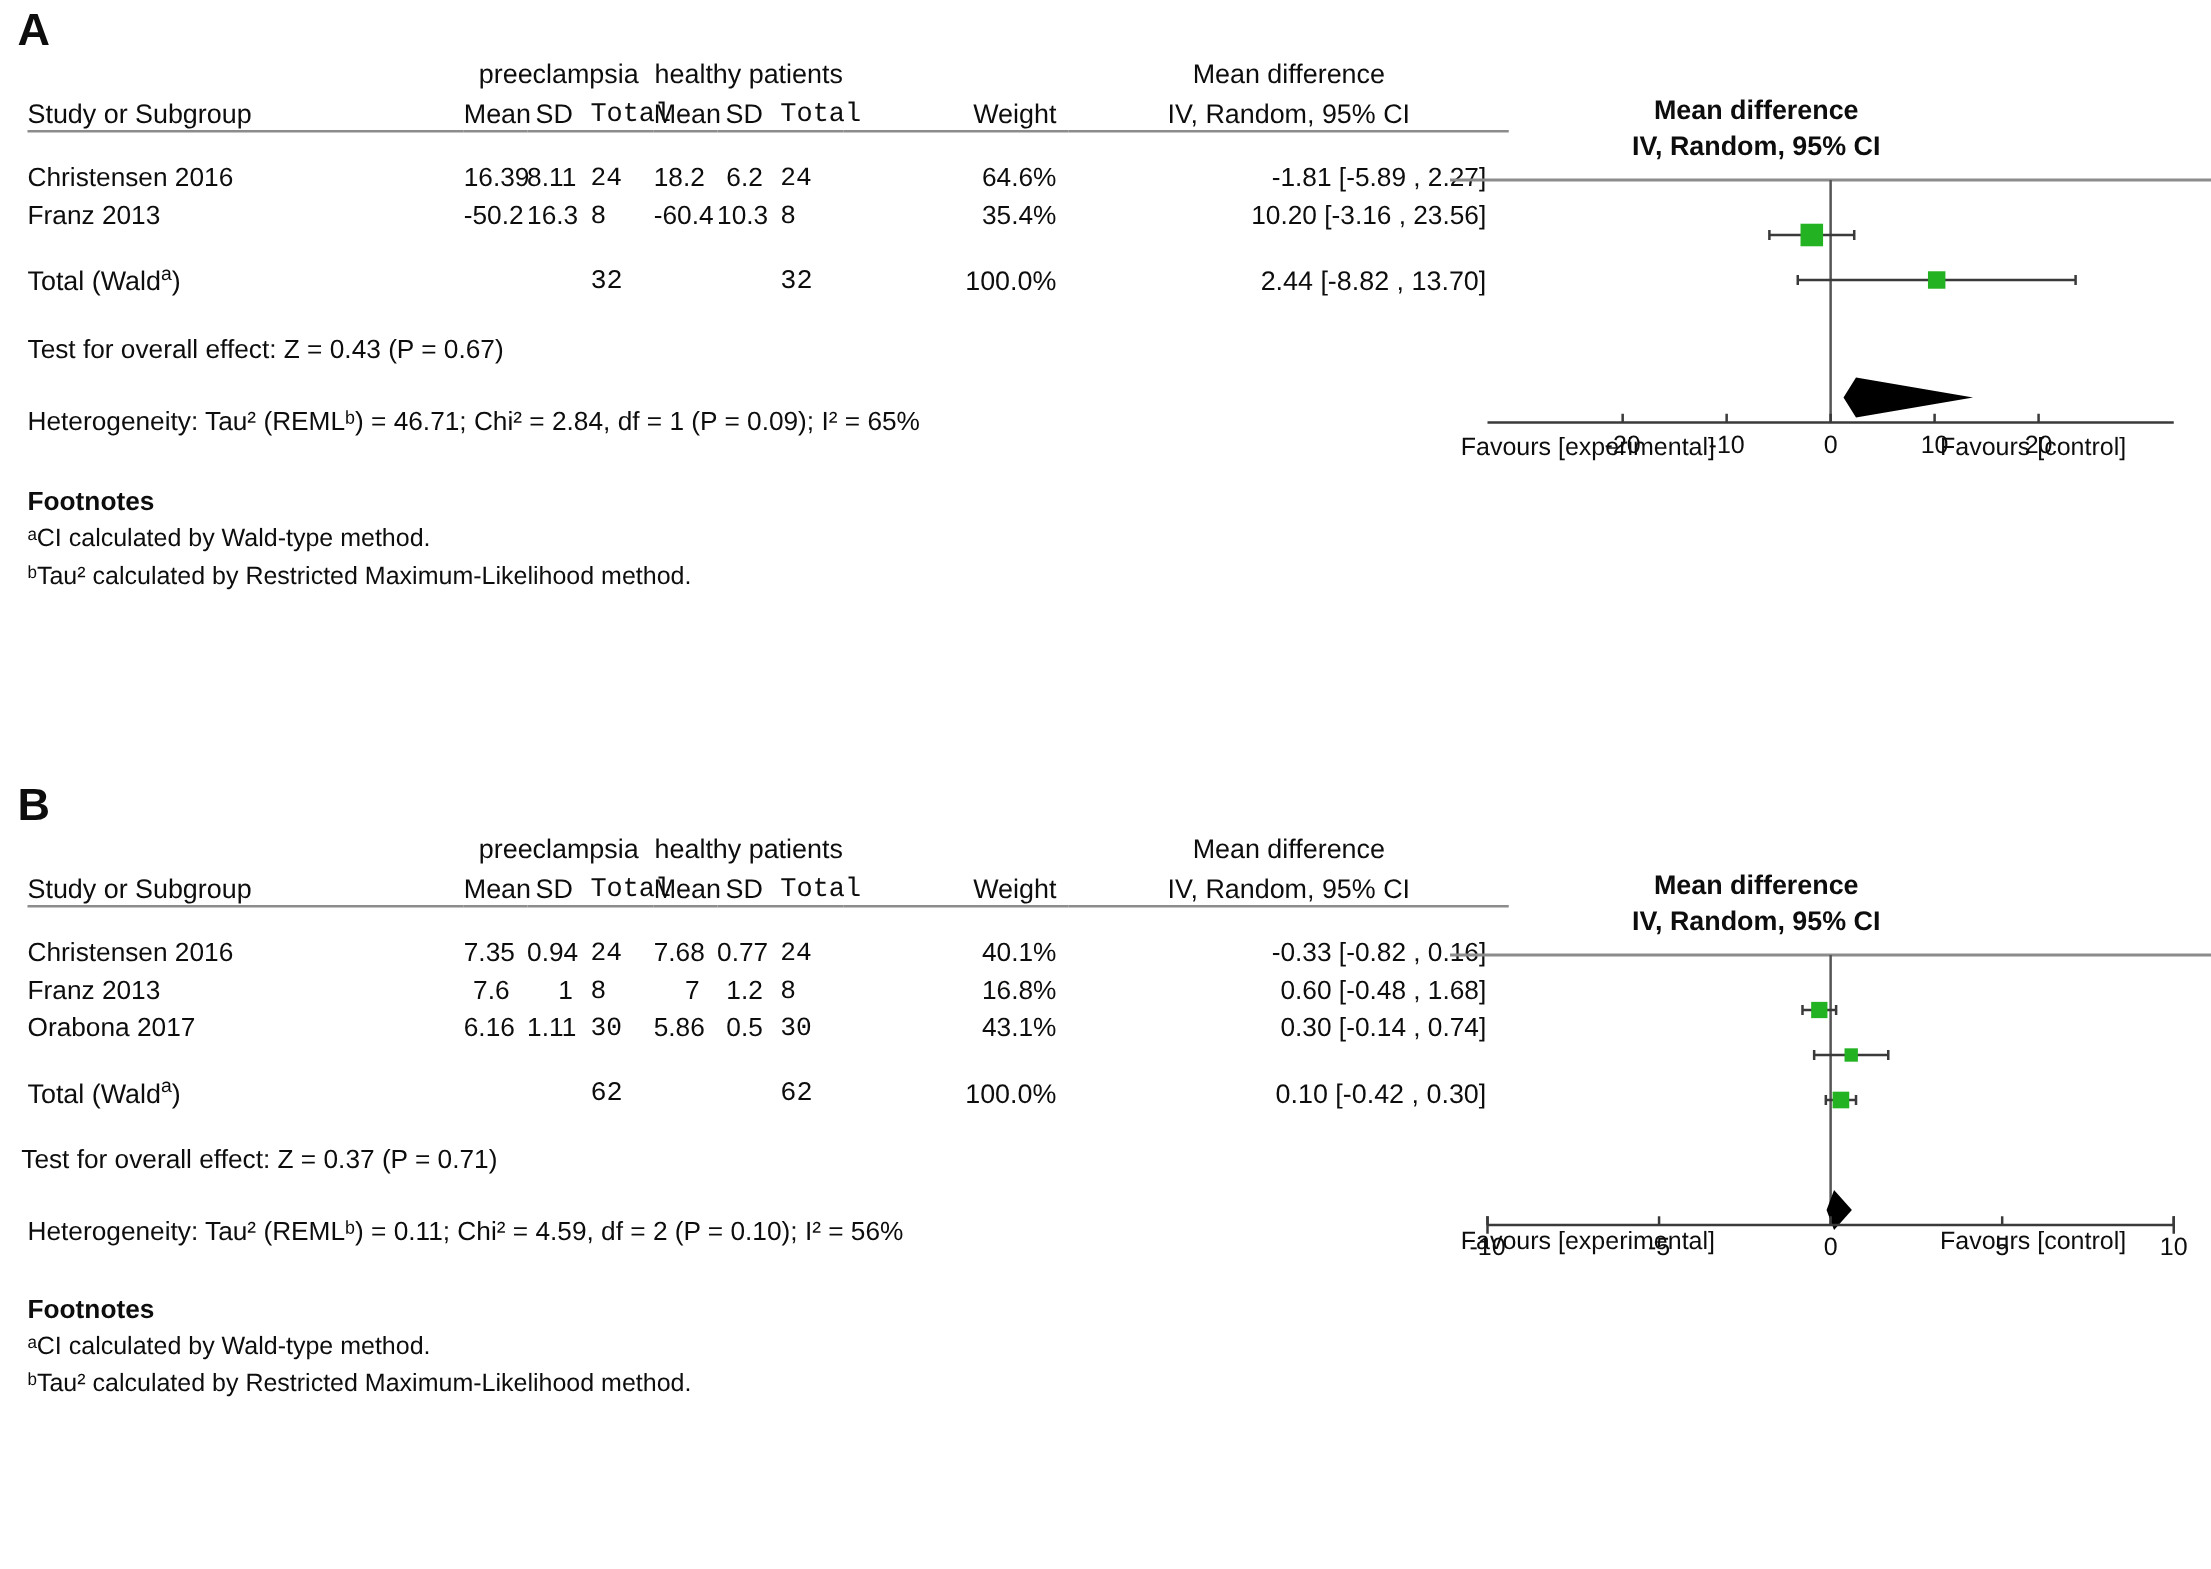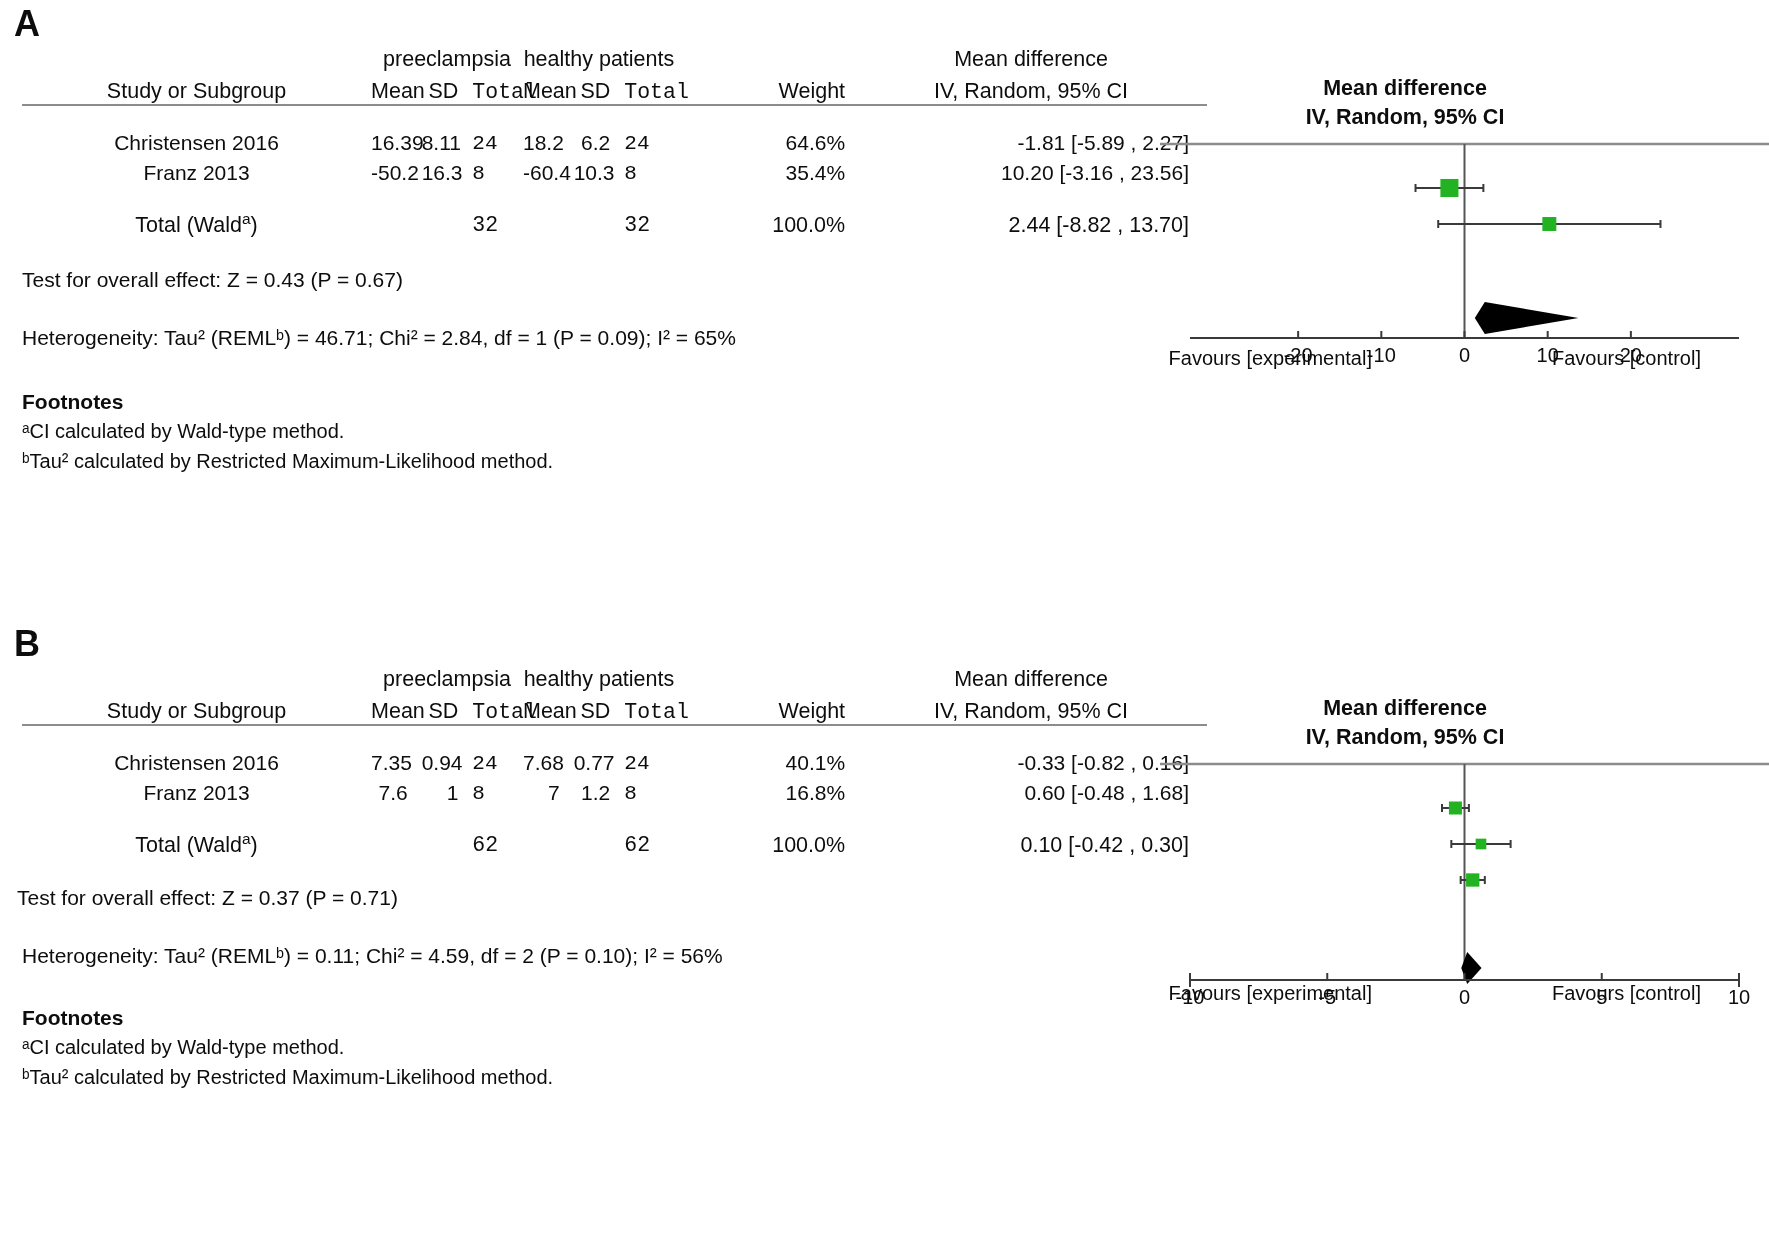--- a/index.html
+++ b/index.html
@@ -58,21 +58,21 @@
     height: 30px;
     vertical-align: bottom;
   }
   .col-head th {
     font-weight: bold;
     font-size: 21.5px;
     height: 32px;
     vertical-align: bottom;
     padding-bottom: 5px;
   }
-  .c-study  { width: 248px; text-align: center; }
+  .c-study  { width: 248px; text-align: left; }
   .c-num    { width: 108px; text-align: right; padding-right: 14px !important; }
   .c-tot    { width: 118px; padding-right: 16px !important; font-family: Liberation Mono, monospace; }
   .c-weight { width: 118px; text-align: right; padding-right: 10px !important; }
   .c-ci     { width: 250px; text-align: right; padding-right: 18px !important; }
 
   .ruler td {
     border-top: 2.5px solid #8c8c8c;
     height: 2px;
     padding: 0;
   }
@@ -286,20 +286,31 @@
       <tr class="data-row">
         <td class="c-study">Franz 2013</td>
         <td class="c-num">7.6</td>
         <td class="c-num">1</td>
         <td class="c-tot">8</td>
         <td class="c-num">7</td>
         <td class="c-num">1.2</td>
         <td class="c-tot">8</td>
         <td class="c-weight">16.8%</td>
         <td class="c-ci">0.60 [-0.48 , 1.68]</td>
+      </tr>
+      <tr class="data-row">
+        <td class="c-study">Orabona 2017</td>
+        <td class="c-num">6.16</td>
+        <td class="c-num">1.11</td>
+        <td class="c-tot">30</td>
+        <td class="c-num">5.86</td>
+        <td class="c-num">0.5</td>
+        <td class="c-tot">30</td>
+        <td class="c-weight">43.1%</td>
+        <td class="c-ci">0.30 [-0.14 , 0.74]</td>
       </tr>
 
       <tr class="spacer-row">
             <td colspan="9"></td>
           </tr>
 
       <tr class="total-row">
         <td class="c-study"><span>Total (Wald</span><sup class="fn">a</sup><span>)</span></td>
         <td class="c-num"></td>
         <td class="c-num"></td>

